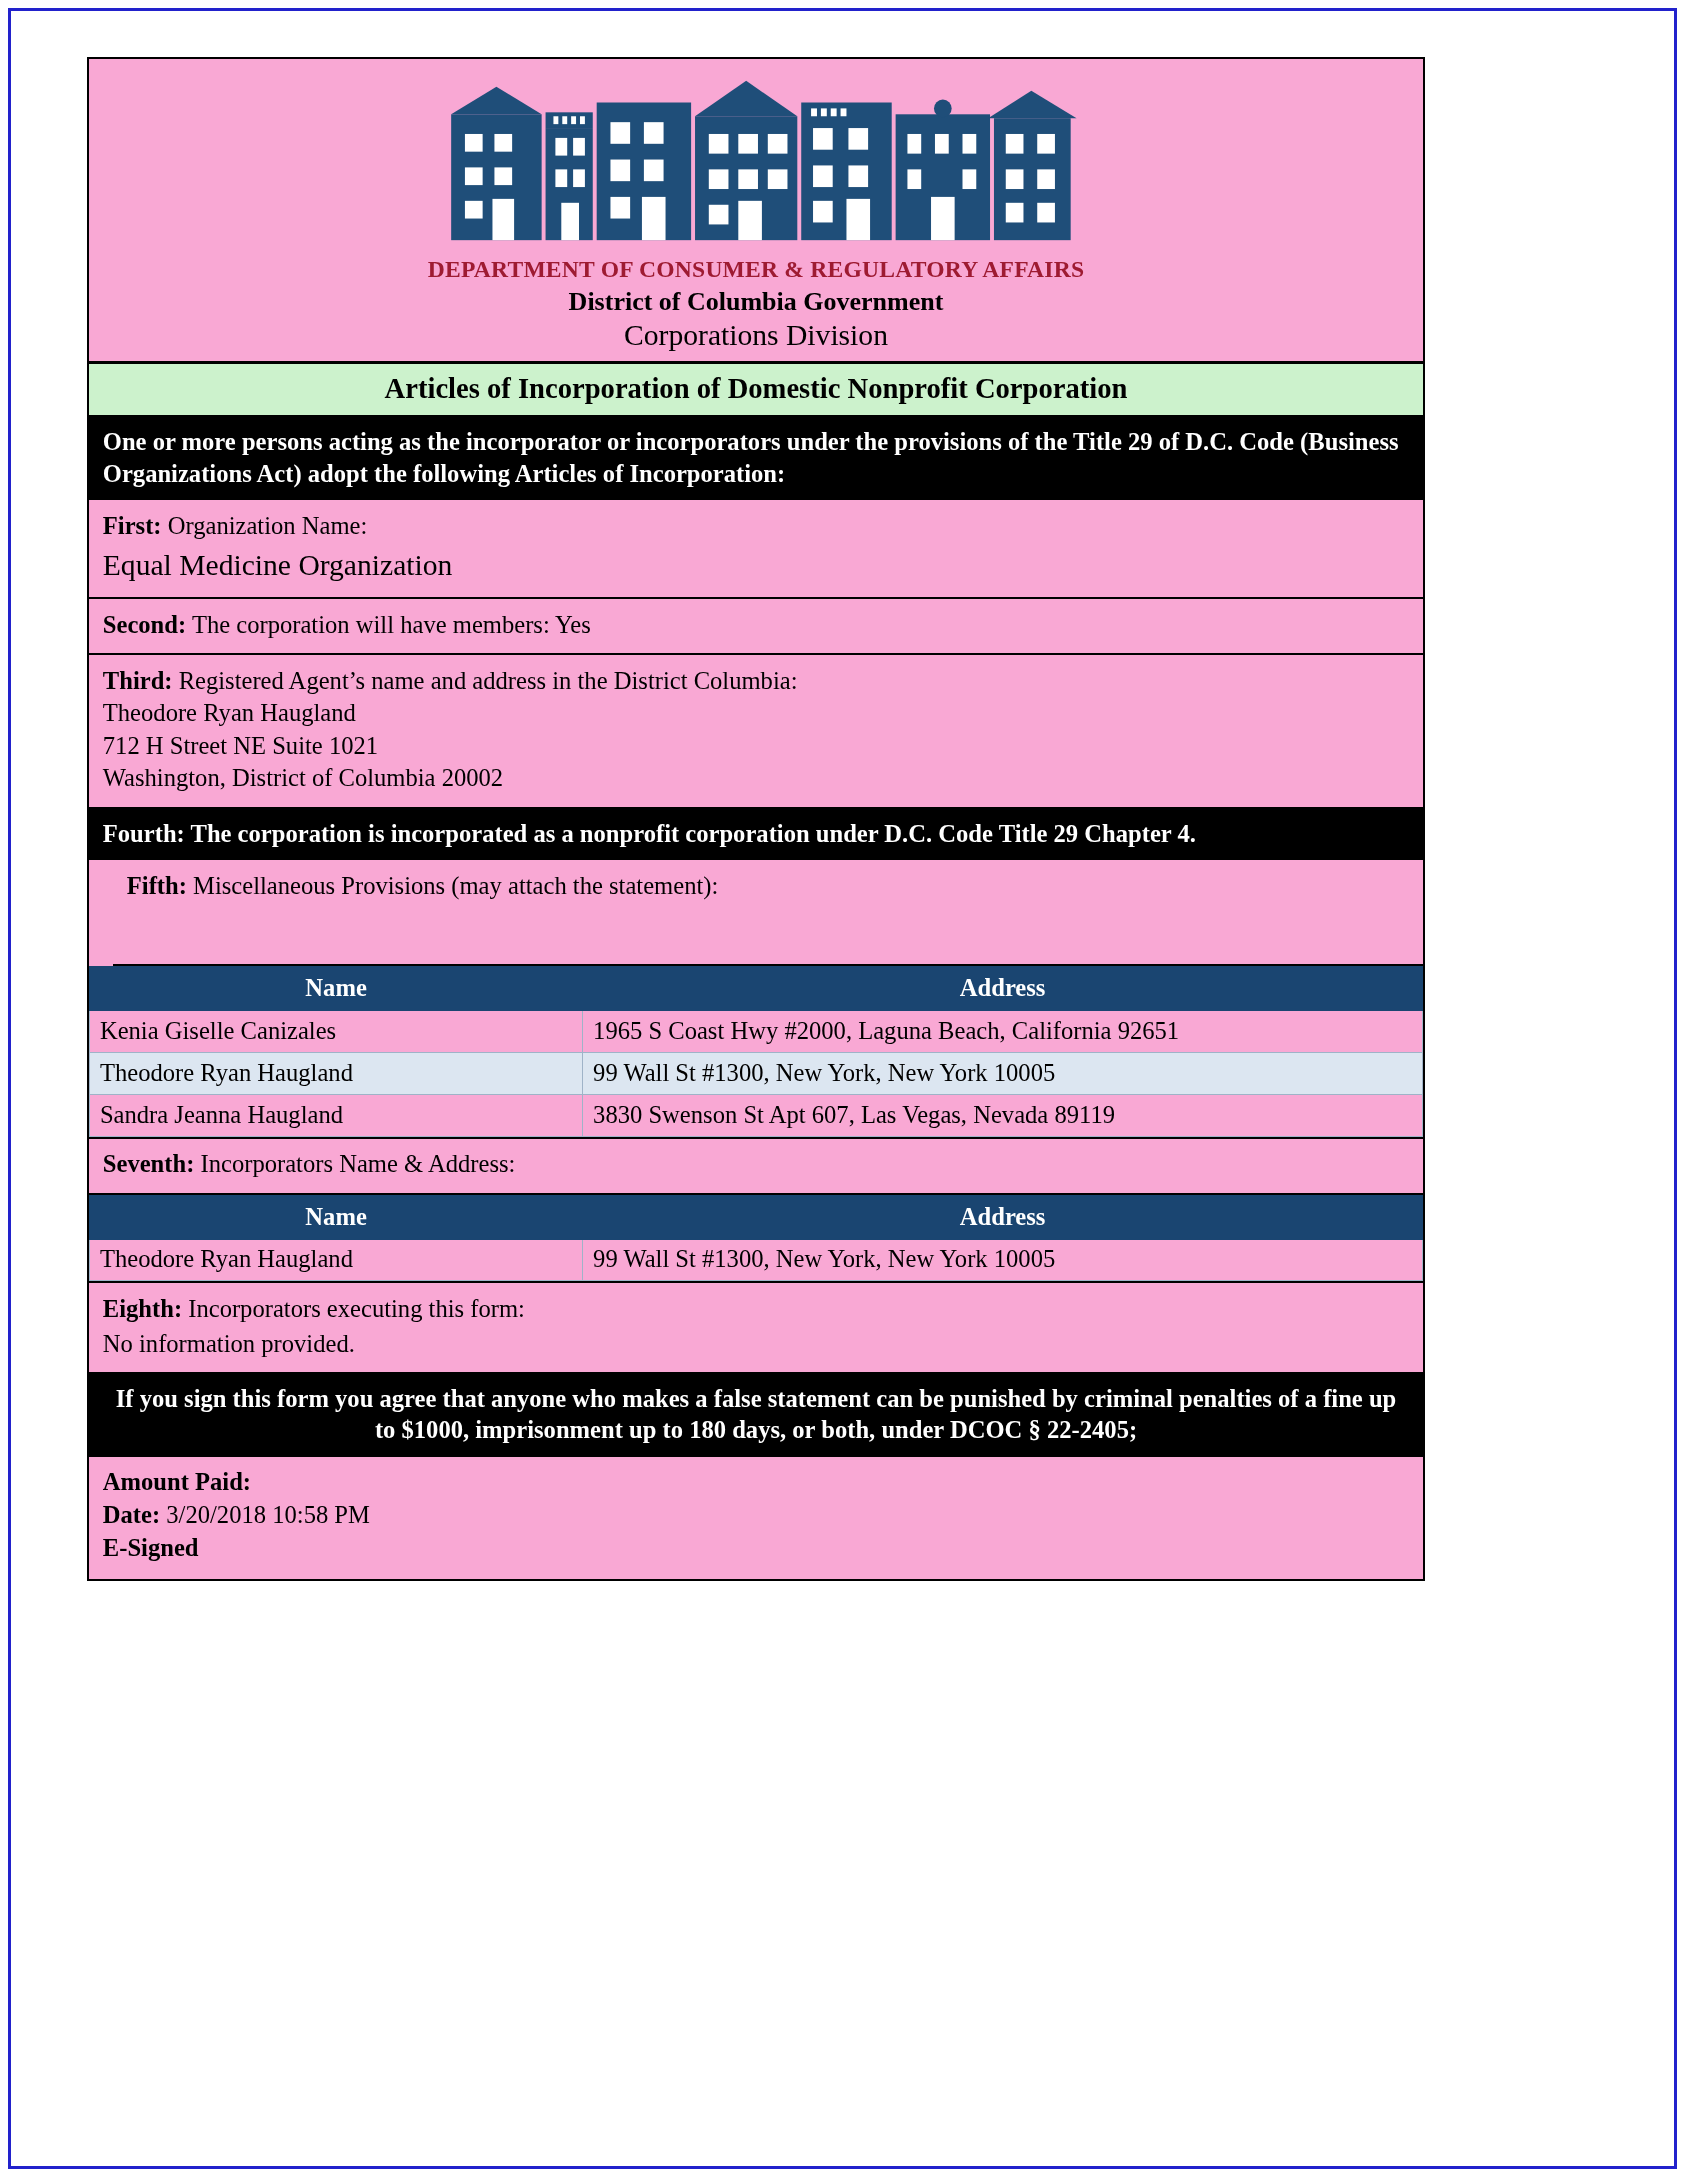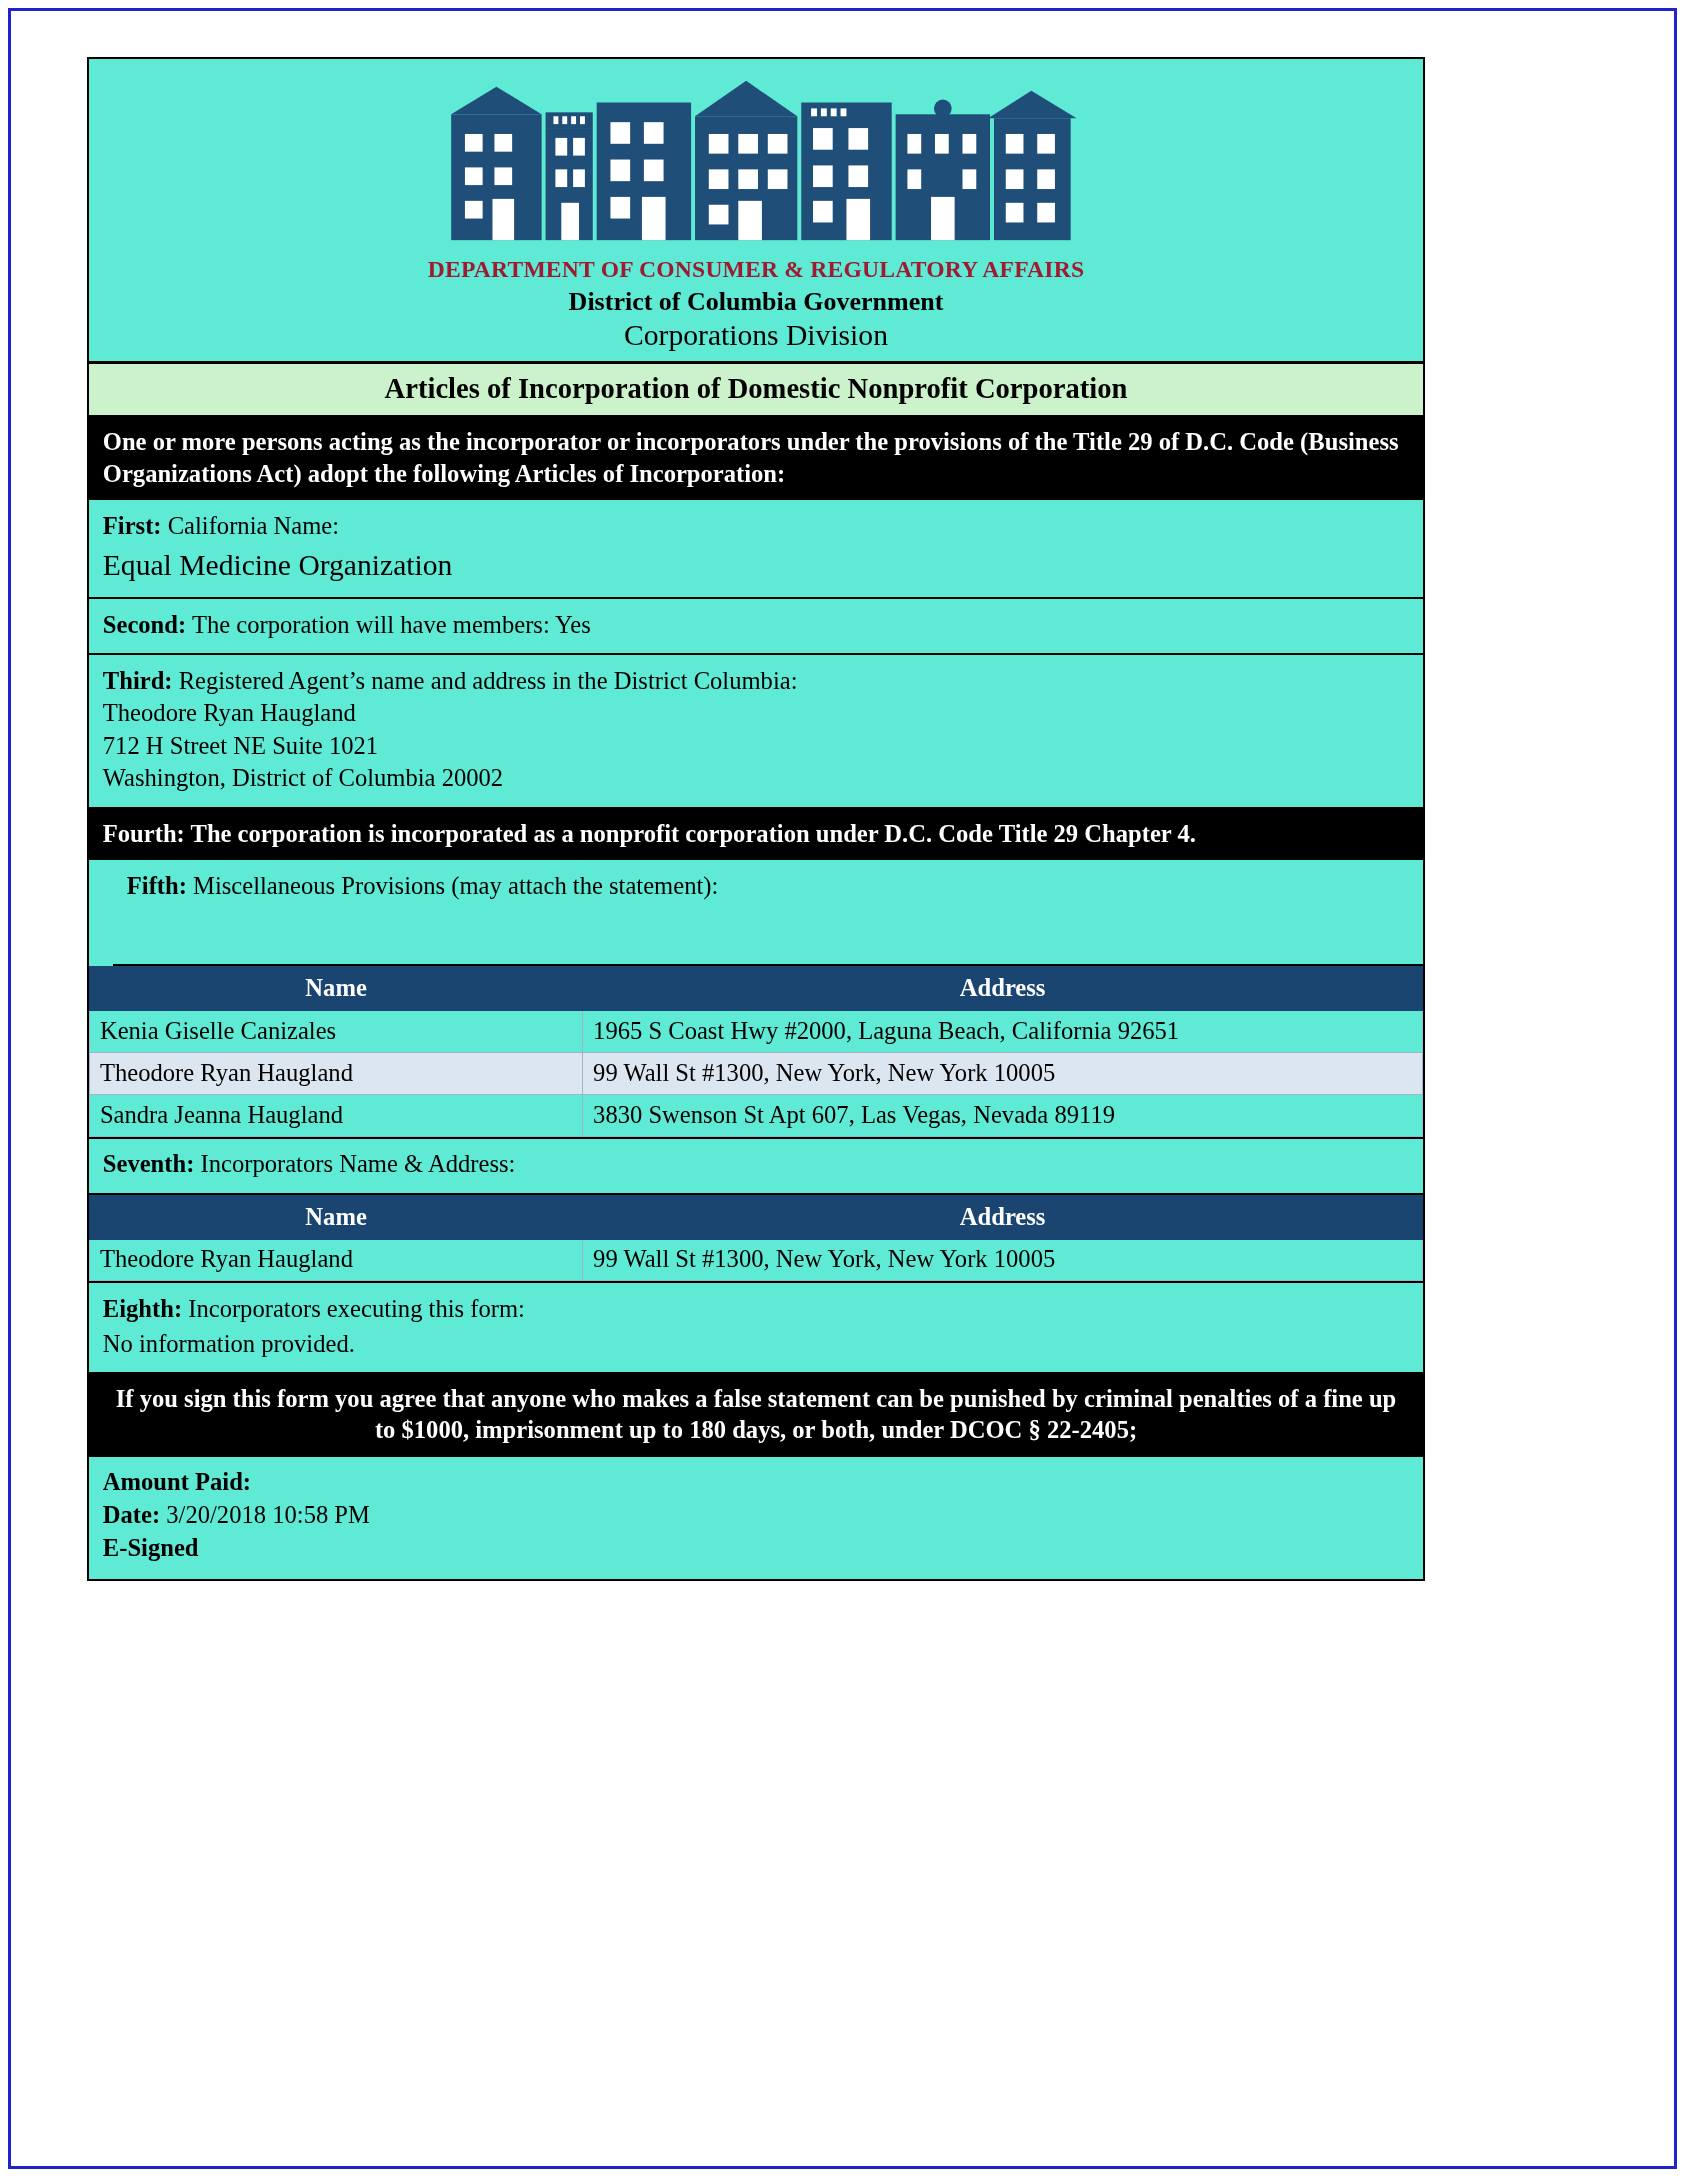--- a/index.html
+++ b/index.html
@@ -22,21 +22,21 @@
     border: 3px solid #2222cc;
     box-sizing: border-box;
   }
   .doc {
     position: absolute;
     left: 87px;
     top: 57px;
     width: 1338px;
     box-sizing: border-box;
     border: 2px solid #000;
-    background: #5eead4;
+    background: #f9a8d4;
   }
   
   .header {
     padding: 13.8px 0 9.9px 0;
     text-align: center;
     border-bottom: 3px solid #000;
   }
   .logo {
     display: block;
     margin: 0 auto 5.9px auto;
@@ -218,21 +218,21 @@
     <div class="gov-line">District of Columbia Government</div>
     <div class="div-line">Corporations Division</div>
   </div>
 
   <div class="title-band">Articles of Incorporation of Domestic Nonprofit Corporation</div>
 
   <div class="black-band">One or more persons acting as the incorporator or incorporators under the provisions of the Title 29 of D.C. Code (Business Organizations Act) adopt the following Articles of Incorporation:</div>
 
   <div class="row">
     <b>First:</b>
-    <span>California Name:</span>
+    <span>Organization Name:</span>
     <div class="corp-name">Equal Medicine Organization</div>
   </div>
 
   <div class="row">
     <b>Second:</b>
     <span>The corporation will have members: Yes</span>
   </div>
 
   <div class="row">
     <b>Third:</b>

